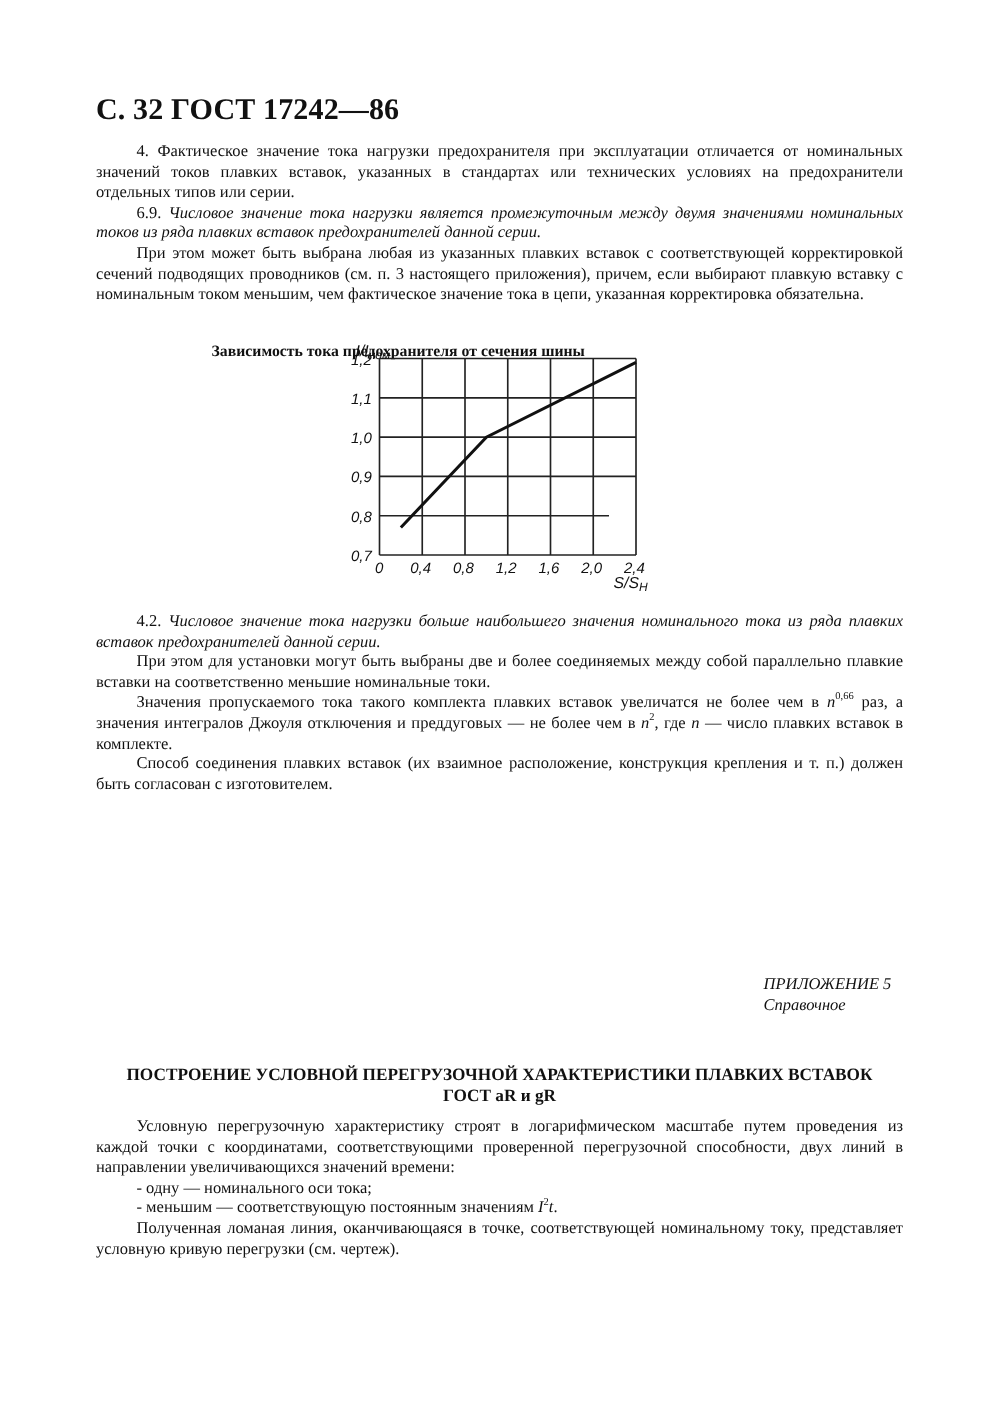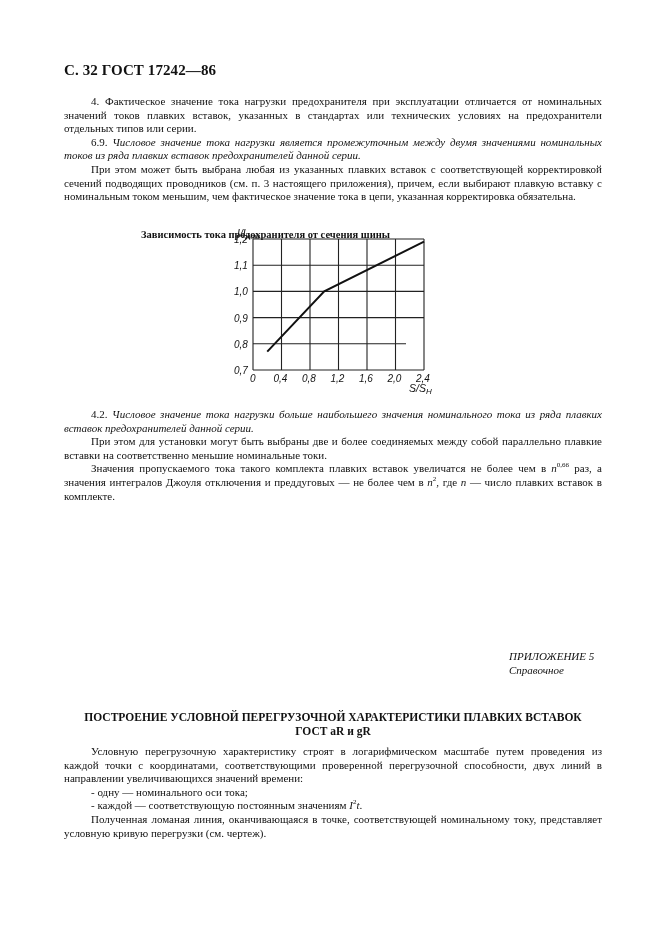--- a/index.html
+++ b/index.html
@@ -1,18 +1,18 @@
 <!DOCTYPE html>
 <html><head>
   <meta charset="utf-8">
   <style>
     html, body { margin: 0; padding: 0; background: #ffffff; }
     body { width: 661px; height: 936px; position: relative; overflow: hidden;
            font-family: "Liberation Serif", "DejaVu Serif", serif; color: #111; }
-    .page-header { position: absolute; left: 64px; top: 62px; font-weight: bold; font-size: 15px; letter-spacing: 0.1px; }
+    .page-header { position: absolute; left: 64px; top: 62px; font-weight: bold; font-size: 20px; letter-spacing: 0.1px; }
     .block { position: absolute; left: 64px; width: 538px; font-size: 11px; line-height: 13.6px; text-align: justify; }
     .block p { margin: 0; }
     .ind { text-indent: 27px; }
     .it { font-style: italic; }
     .chart-title { position: absolute; left: 0; width: 531px; top: 229px; text-align: center; font-weight: bold; font-size: 10.5px; }
     .chart { position: absolute; left: 0; top: 0; width: 661px; height: 936px; pointer-events: none; }
     .chart svg { position: absolute; left: 0; top: 0; }
     .appendix { position: absolute; left: 509px; top: 649px; font-style: italic; font-size: 11px; line-height: 14px; }
     .section-title { position: absolute; left: 64px; width: 538px; top: 710px; text-align: center; font-weight: bold; font-size: 11.5px; line-height: 14px; }
     sup { font-size: 7px; vertical-align: 5px; line-height: 0; }
@@ -67,30 +67,31 @@
       </g>
     <text x="237" y="237" font-family="Liberation Sans, sans-serif" font-style="italic" font-size="10.5" fill="#111"><tspan>I/I</tspan><tspan font-size="8" dy="2">ном</tspan></text>
     <text x="409" y="392" font-family="Liberation Sans, sans-serif" font-style="italic" font-size="10.5" fill="#111"><tspan>S/S</tspan><tspan font-size="8" dy="2">H</tspan></text>
   </svg>
 </div>
 
 <div class="block" style="top:408px;">
   <p class="ind"><span>4.2.</span> <span class="it">Числовое значение тока нагрузки больше наибольшего значения номинального тока из ряда плавких вставок предохранителей данной серии.</span></p>
   <p class="ind">При этом для установки могут быть выбраны две и более соединяемых между собой параллельно плавкие вставки на соответственно меньшие номинальные токи.</p>
   <p class="ind"><span>Значения пропускаемого тока такого комплекта плавких вставок увеличатся не более чем в </span><i>n</i><sup>0,66</sup><span> раз, а значения интегралов Джоуля отключения и преддуговых — не более чем в </span><i>n</i><sup>2</sup><span>, где </span><i>n</i><span> — число плавких вставок в комплекте.</span></p>
+  <p class="ind">Способ соединения плавких вставок (их взаимное расположение, конструкция крепления и т. п.) должен быть согласован с изготовителем.</p>
 </div>
 
 <div class="appendix">
   <div>ПРИЛОЖЕНИЕ 5</div>
   <div>Справочное</div>
 </div>
 
 <div class="section-title">
   <div>ПОСТРОЕНИЕ УСЛОВНОЙ ПЕРЕГРУЗОЧНОЙ ХАРАКТЕРИСТИКИ ПЛАВКИХ ВСТАВОК</div>
   <div>ГОСТ aR и gR</div>
 </div>
 
 <div class="block" style="top:745px;">
   <p class="ind">Условную перегрузочную характеристику строят в логарифмическом масштабе путем проведения из каждой точки с координатами, соответствующими проверенной перегрузочной способности, двух линий в направлении увеличивающихся значений времени:</p>
   <p class="ind">- одну — номинального оси тока;</p>
-  <p class="ind"><span>- каждой — соответствующую постоянным значениям </span><i>I</i><sup>2</sup><i>t</i><span>.</span></p>
+  <p class="ind"><span>- меньшим — соответствующую постоянным значениям </span><i>I</i><sup>2</sup><i>t</i><span>.</span></p>
   <p class="ind">Полученная ломаная линия, оканчивающаяся в точке, соответствующей номинальному току, представляет условную кривую перегрузки (см. чертеж).</p>
 </div>
 
 </body></html>

